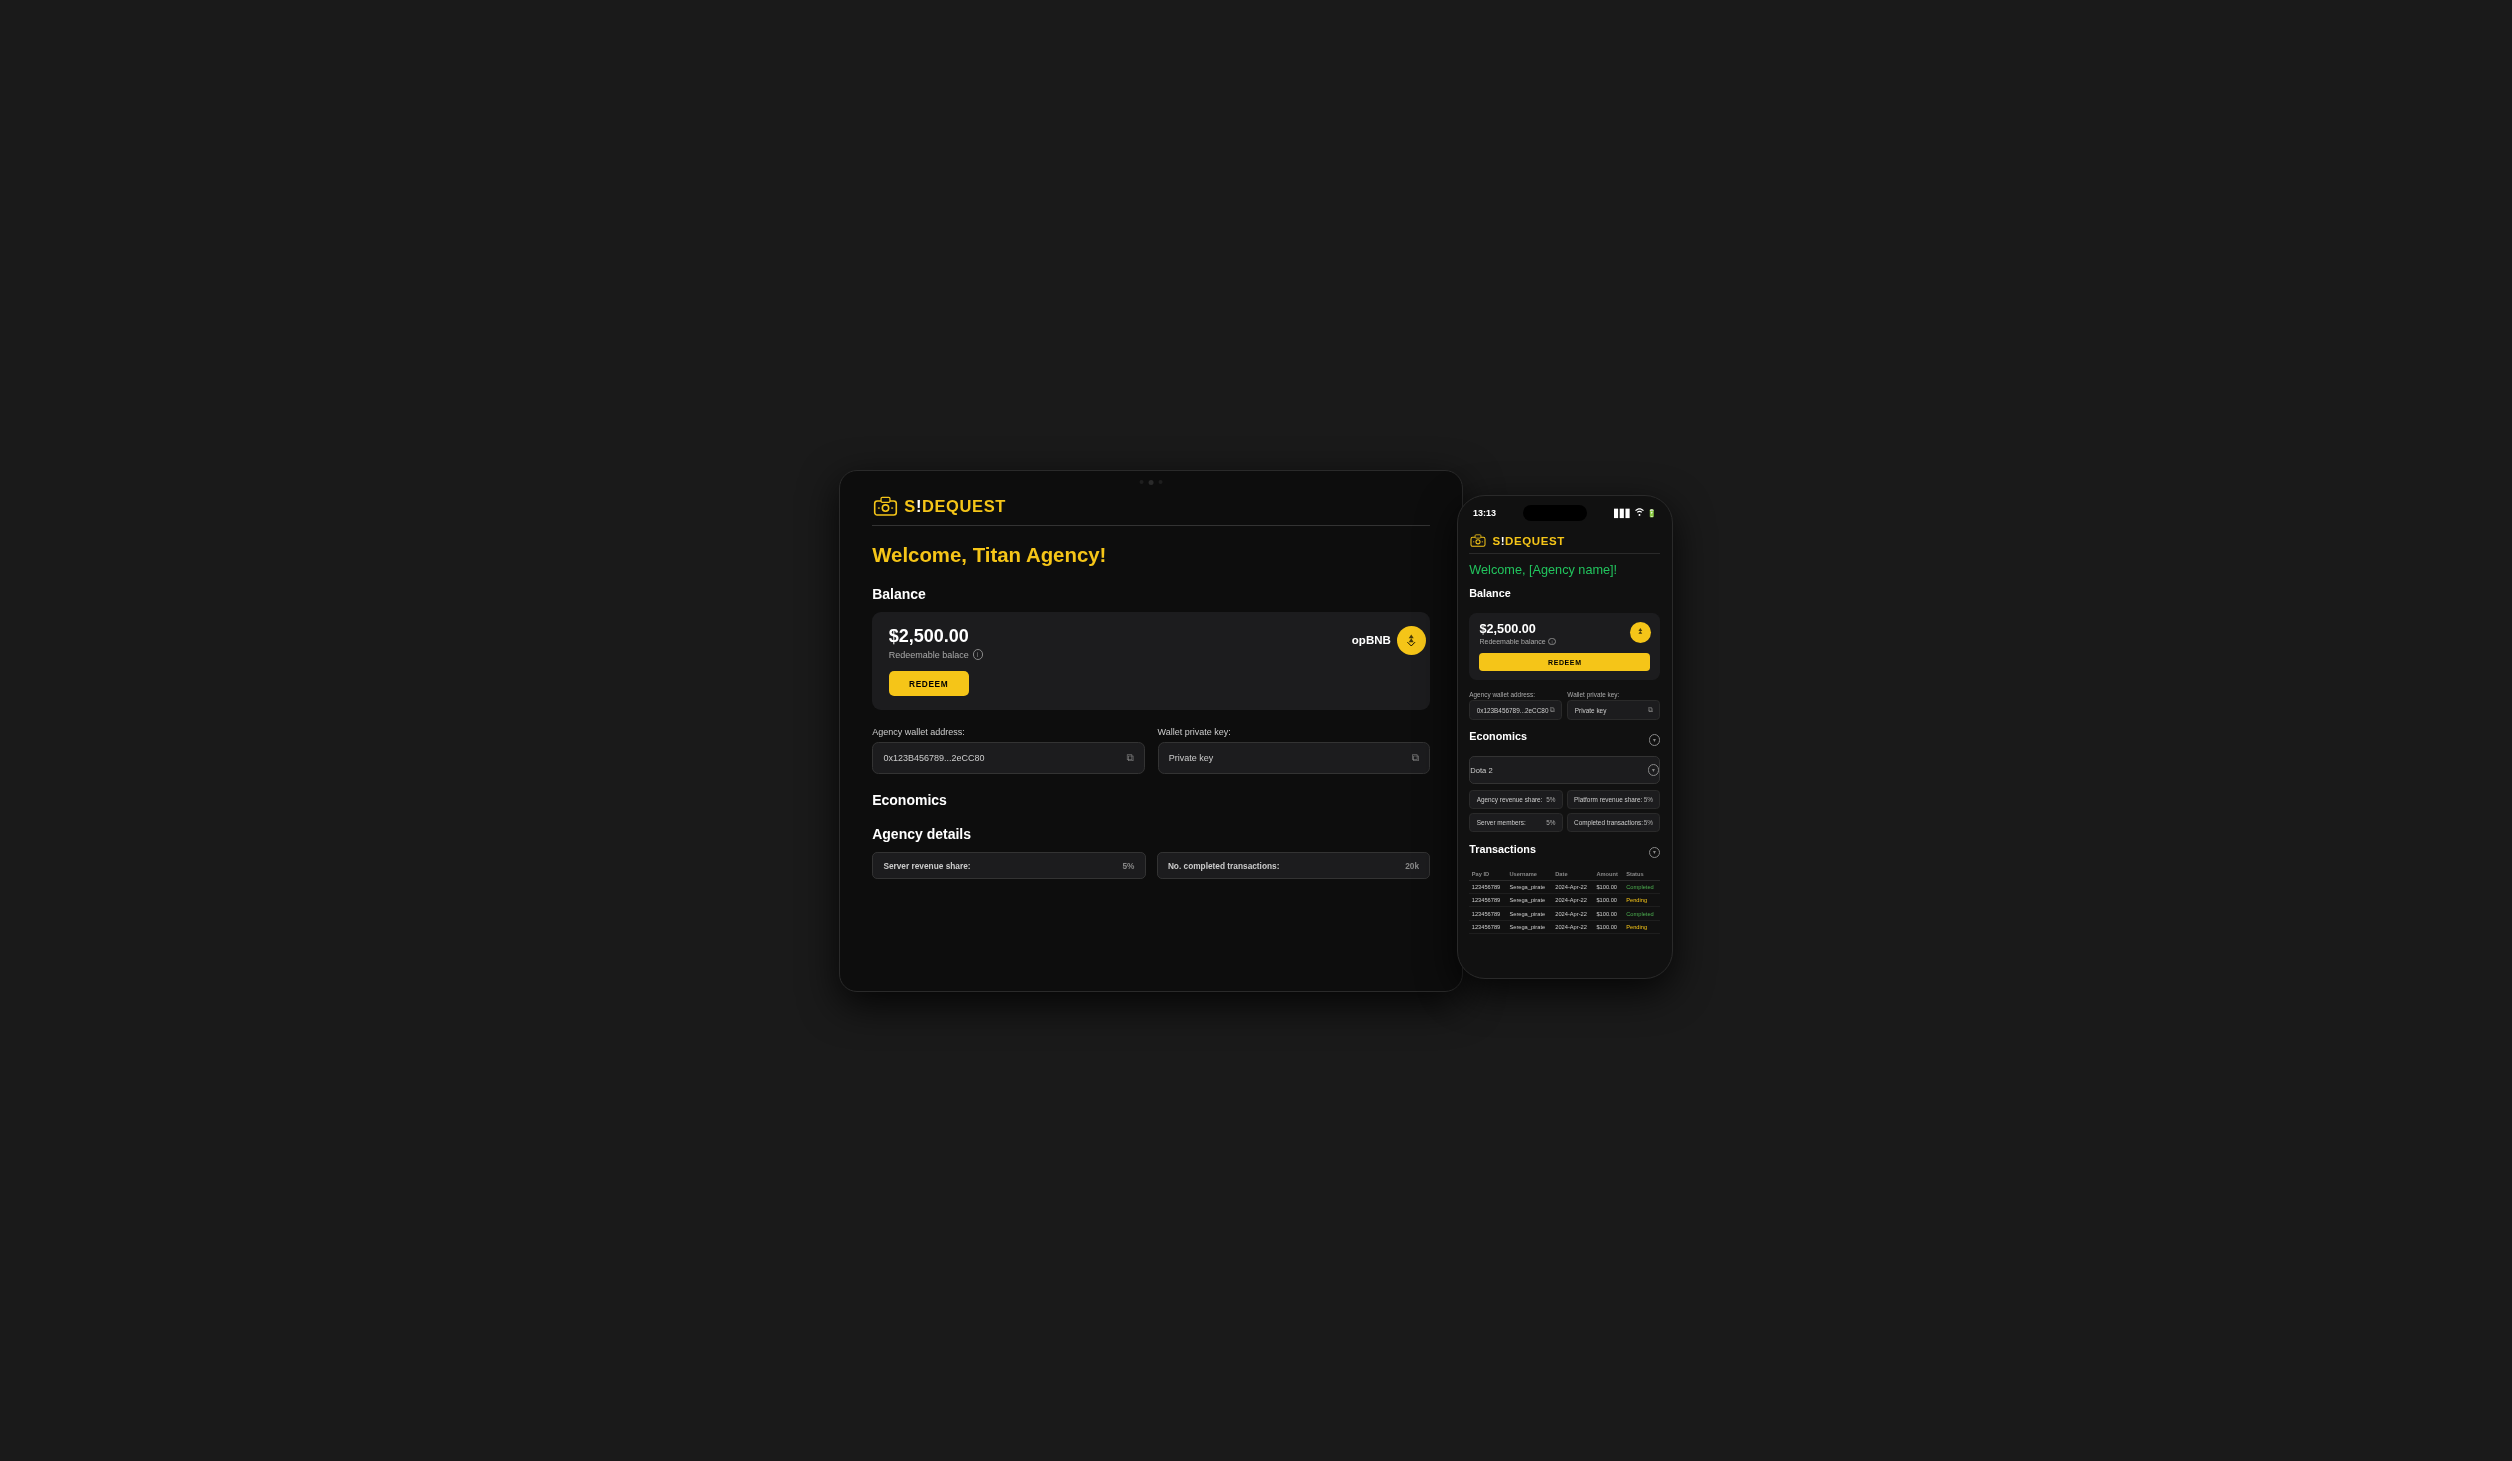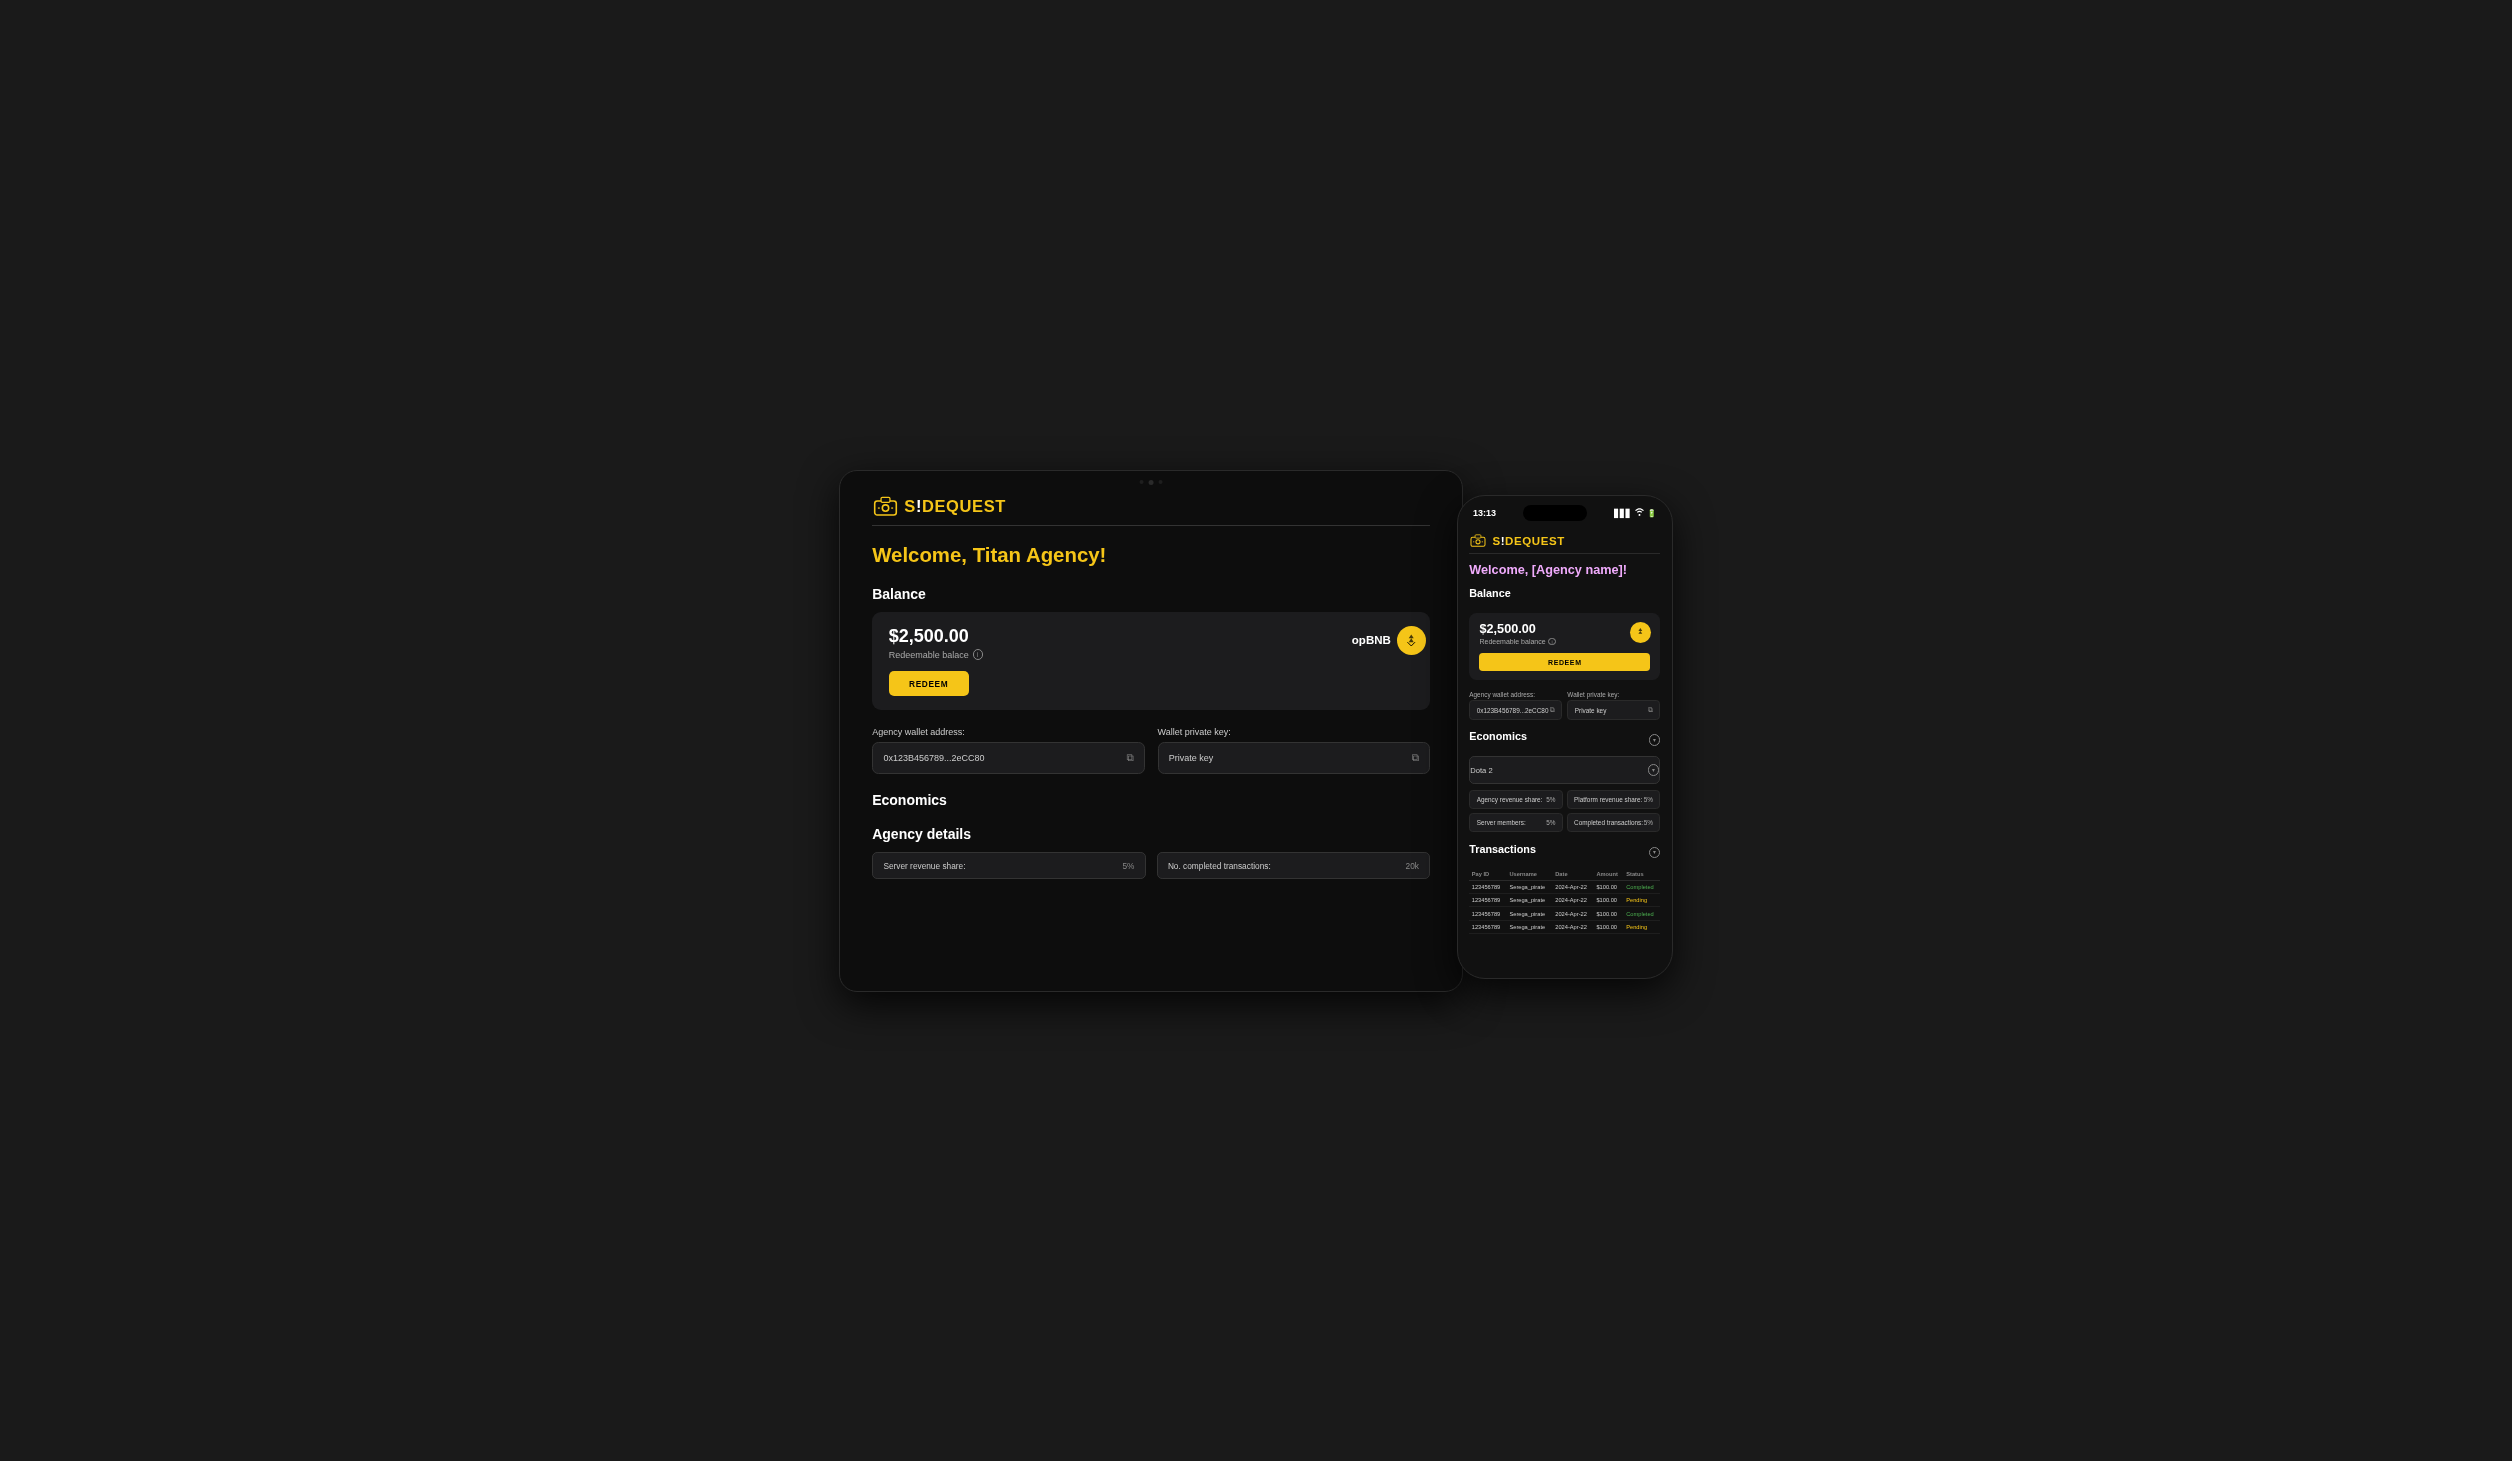--- a/index.html
+++ b/index.html
@@ -287,20 +287,21 @@
       font-size: 7px;
       color: #888;
     }
 
     .agency-details-section {}
 
     .agency-fields {
       display: grid;
       grid-template-columns: 1fr 1fr;
       gap: 11px;
+      font-weight: bold;
     }
 
     .agency-field {
       background: #1c1c1e;
       border: 0.6px solid #333;
       border-radius: 5.1px;
       padding: 7.6px 10.2px;
       color: #ccc;
       font-size: 8.3px;
       display: flex;
@@ -311,23 +312,23 @@
     .agency-field-value {
       color: #888;
       font-size: 8.3px;
     }
 
     
     .phone .logo-text { font-size: 11.5px; }
     .phone .logo-icon { width: 18px; height: 14px; }
 
     .phone-welcome {
-      color: #f0abfc;
+      color: #22c55e;
       font-size: 12.7px;
-      font-weight: 700;
+      font-weight: 400;
       margin-bottom: 10.2px;
     }
 
     .phone-section-title {
       color: #fff;
       font-size: 10.8px;
       font-weight: 800;
       margin-bottom: 7.6px;
     }
 

